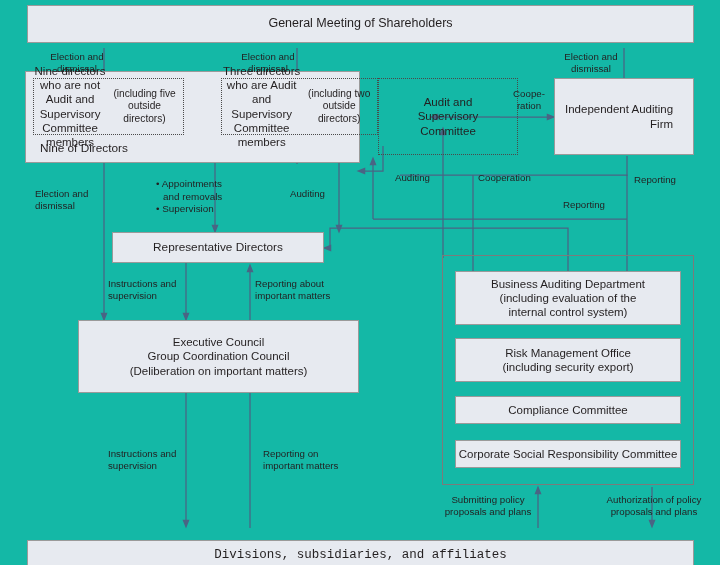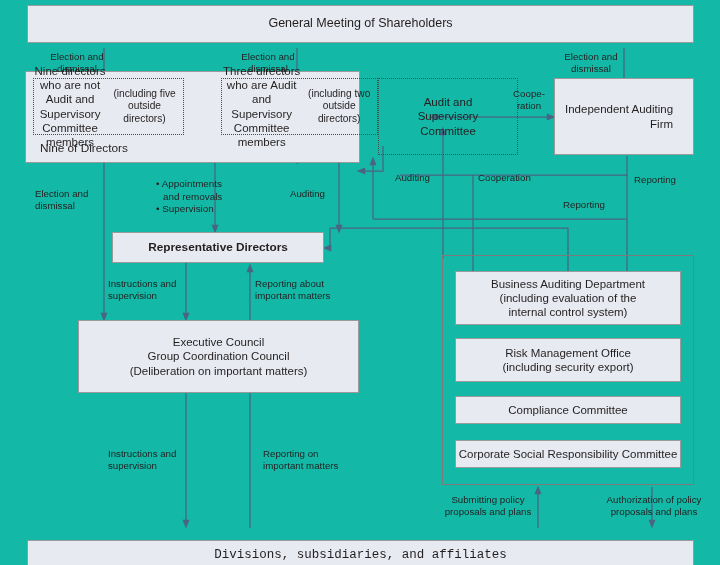--- a/index.html
+++ b/index.html
@@ -121,21 +121,21 @@
     <span style="white-space:pre-line;">Audit and
 Supervisory
 Committee</span>
   </div>
 
   <div class="node filled t-box" style="left:554px;top:78px;width:140px;height:77px;justify-content:flex-start;padding-left:10px;text-align:right;">
     <span style="white-space:pre-line;">Independent Auditing
 Firm</span>
   </div>
 
-  <div class="node filled t-bod" style="left:112px;top:232px;width:212px;height:31px;font-weight:bold;">
+  <div class="node filled t-bod" style="left:112px;top:232px;width:212px;height:31px;">
     <span>Representative Directors</span>
   </div>
 
   <div class="node filled t-box" style="left:78px;top:320px;width:281px;height:73px;">
     <span style="white-space:pre-line;">Executive Council
 Group Coordination Council
 (Deliberation on important matters)</span>
   </div>
 
   <div class="node plainbox" style="left:442px;top:255px;width:252px;height:230px;"></div>

